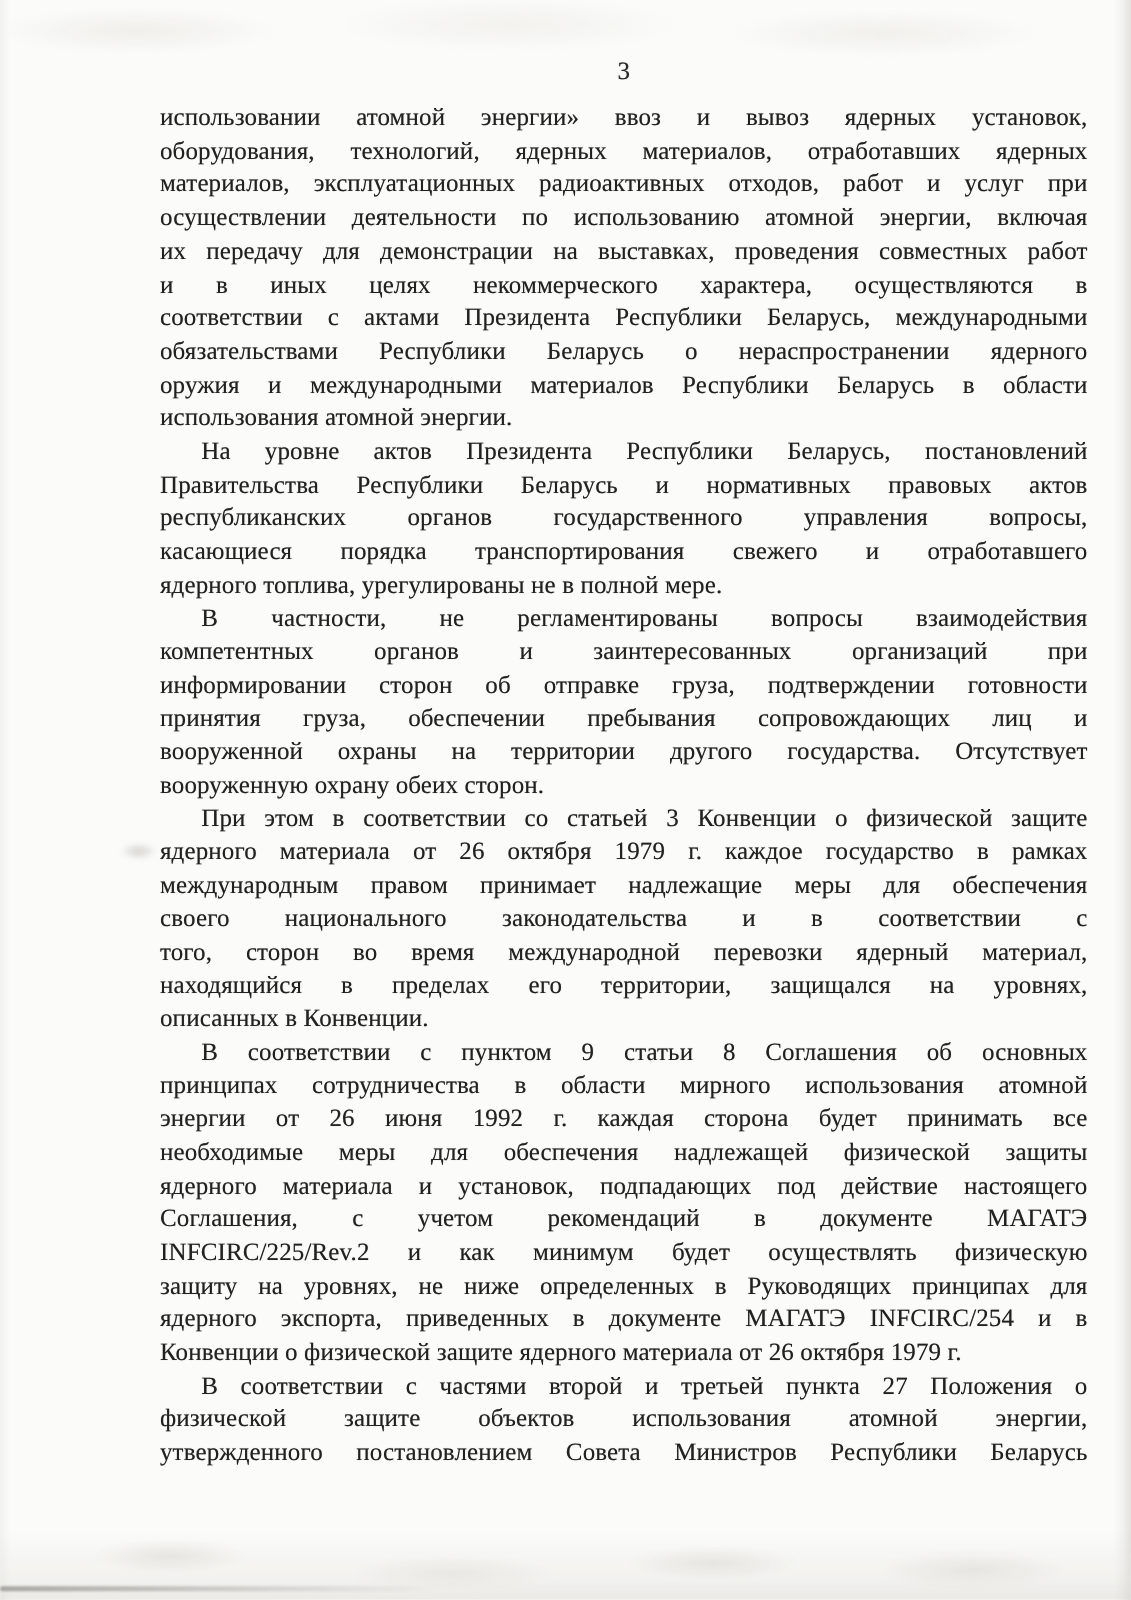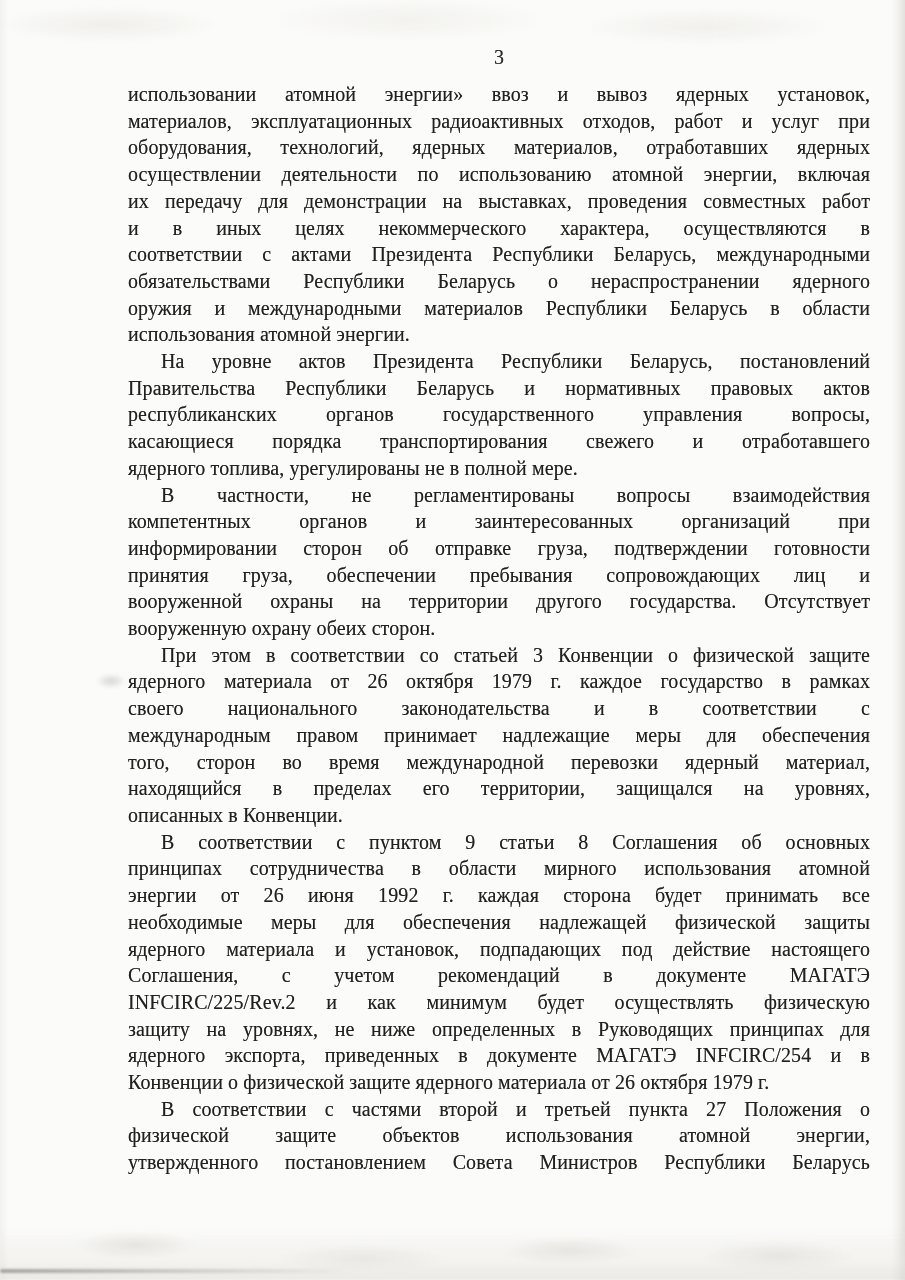--- a/index.html
+++ b/index.html
@@ -94,22 +94,22 @@
 <div class="scan-page" style="background: rgb(251, 251, 249);">
   <div class="artifact top-mottle"></div>
   <div class="artifact left-band"></div>
   <div class="artifact right-band"></div>
 
   <div class="page-number">3</div>
 
   <div class="text-block" style="color: rgb(33, 33, 33);">
       <div class="para">
         <div class="line">использовании атомной энергии» ввоз и вывоз ядерных установок,</div>
+        <div class="line">оборудования, технологий, ядерных материалов, отработавших ядерных</div>
         <div class="line">материалов, эксплуатационных радиоактивных отходов, работ и услуг при</div>
-        <div class="line">оборудования, технологий, ядерных материалов, отработавших ядерных</div>
         <div class="line">осуществлении деятельности по использованию атомной энергии, включая</div>
         <div class="line">их передачу для демонстрации на выставках, проведения совместных работ</div>
         <div class="line">и в иных целях некоммерческого характера, осуществляются в</div>
         <div class="line">соответствии с актами Президента Республики Беларусь, международными</div>
         <div class="line">обязательствами Республики Беларусь о нераспространении ядерного</div>
         <div class="line">оружия и международными материалов Республики Беларусь в области</div>
         <div class="line flush-left">использования атомной энергии.</div>
       </div>
       <div class="para">
         <div class="line indent">На уровне актов Президента Республики Беларусь, постановлений</div>
@@ -122,22 +122,22 @@
         <div class="line indent">В частности, не регламентированы вопросы взаимодействия</div>
         <div class="line">компетентных органов и заинтересованных организаций при</div>
         <div class="line">информировании сторон об отправке груза, подтверждении готовности</div>
         <div class="line">принятия груза, обеспечении пребывания сопровождающих лиц и</div>
         <div class="line">вооруженной охраны на территории другого государства. Отсутствует</div>
         <div class="line flush-left">вооруженную охрану обеих сторон.</div>
       </div>
       <div class="para">
         <div class="line indent">При этом в соответствии со статьей 3 Конвенции о физической защите</div>
         <div class="line">ядерного материала от 26 октября 1979 г. каждое государство в рамках</div>
+        <div class="line">международным правом принимает надлежащие меры для обеспечения</div>
         <div class="line">своего национального законодательства и в соответствии с</div>
-        <div class="line">международным правом принимает надлежащие меры для обеспечения</div>
         <div class="line">того, сторон во время международной перевозки ядерный материал,</div>
         <div class="line">находящийся в пределах его территории, защищался на уровнях,</div>
         <div class="line flush-left">описанных в Конвенции.</div>
       </div>
       <div class="para">
         <div class="line indent">В соответствии с пунктом 9 статьи 8 Соглашения об основных</div>
         <div class="line">принципах сотрудничества в области мирного использования атомной</div>
         <div class="line">энергии от 26 июня 1992 г. каждая сторона будет принимать все</div>
         <div class="line">необходимые меры для обеспечения надлежащей физической защиты</div>
         <div class="line">ядерного материала и установок, подпадающих под действие настоящего</div>

